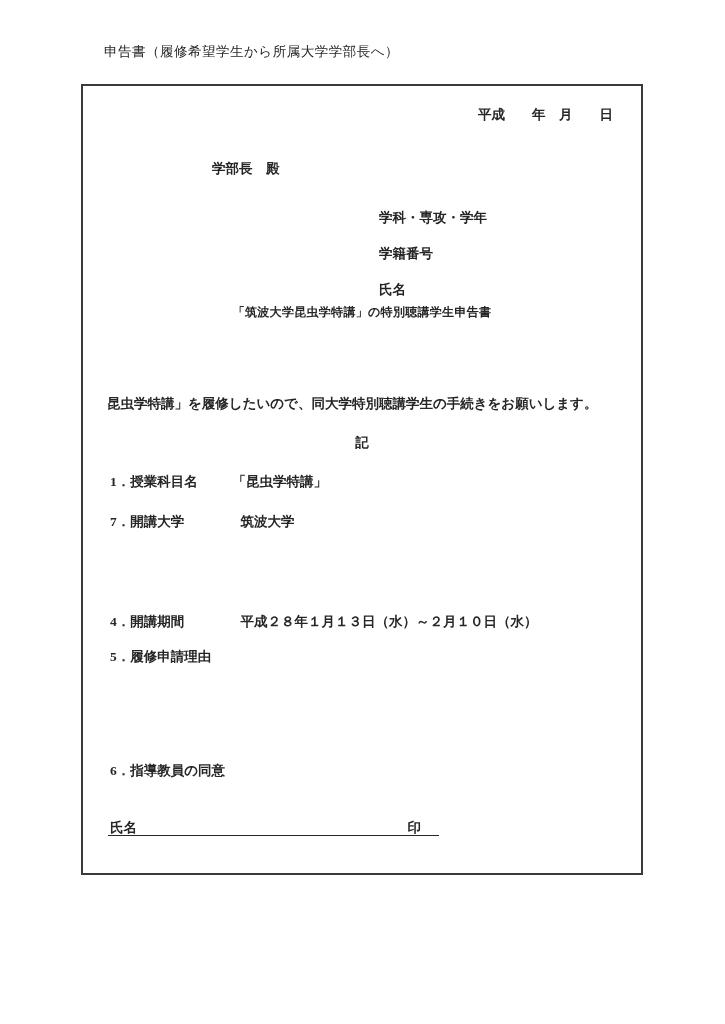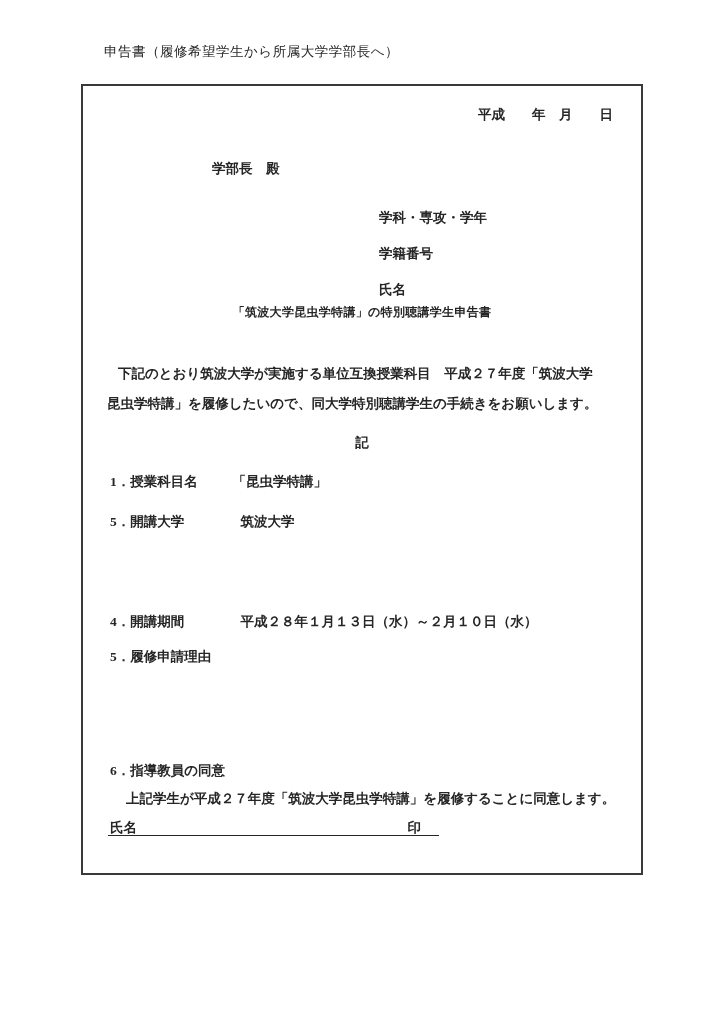--- a/index.html
+++ b/index.html
@@ -65,52 +65,50 @@
     <div class="addressee">学部長　殿</div>
 
     <div class="student-fields">
       <div class="field">学科・専攻・学年</div>
       <div class="field">学籍番号</div>
       <div class="field">氏名</div>
     </div>
 
     <div class="form-title">「筑波大学昆虫学特講」の特別聴講学生申告書</div>
 
-    <div class="body-line l1">下記のとおり筑波大学が実施する単位互換授業科目　平成２７年度「筑波大学</div>
     <div class="body-line l2">昆虫学特講」を履修したいので、同大学特別聴講学生の手続きをお願いします。</div>
 
     <div class="section-marker">記</div>
 
     <div class="item" style="top:384px">
       <span class="item-label">1．授業科目名</span>
       <span class="item-value bracket">「昆虫学特講」</span>
     </div>
 
     <div class="item" style="top:424px">
-      <span class="item-label">5．開講大学</span>
+      <span class="item-label">7．開講大学</span>
       <span class="item-value">筑波大学</span>
     </div>
 
 
     <div class="item" style="top:524px">
       <span class="item-label">4．開講期間</span>
       <span class="item-value">平成２８年１月１３日（水）～２月１０日（水）</span>
     </div>
 
     <div class="item" style="top:559px">
       <span class="item-label">5．履修申請理由</span>
     </div>
 
     <div class="reason-space"></div>
 
     <div class="item" style="top:673px">
       <span class="item-label">6．指導教員の同意</span>
     </div>
 
-    <div class="consent">上記学生が平成２７年度「筑波大学昆虫学特講」を履修することに同意します。</div>
 
     <div class="signature">
       <span>氏名</span>
       <span class="seal">印</span>
     </div>
 
   </div>
 </div>
 
 </body></html>

